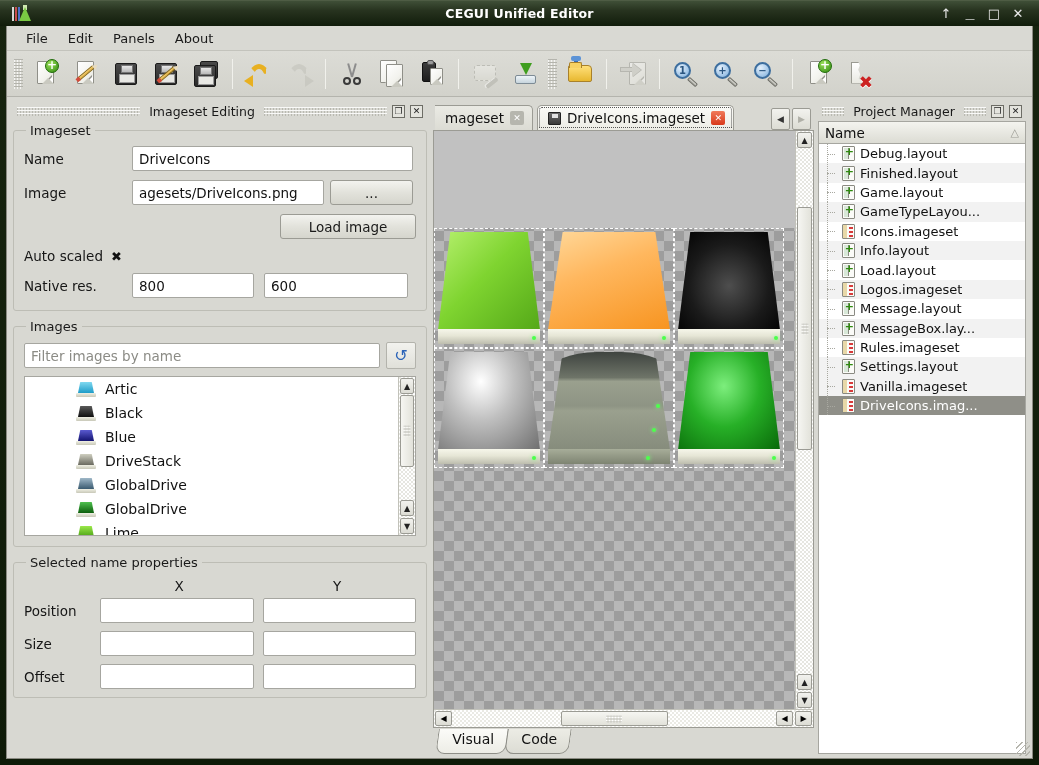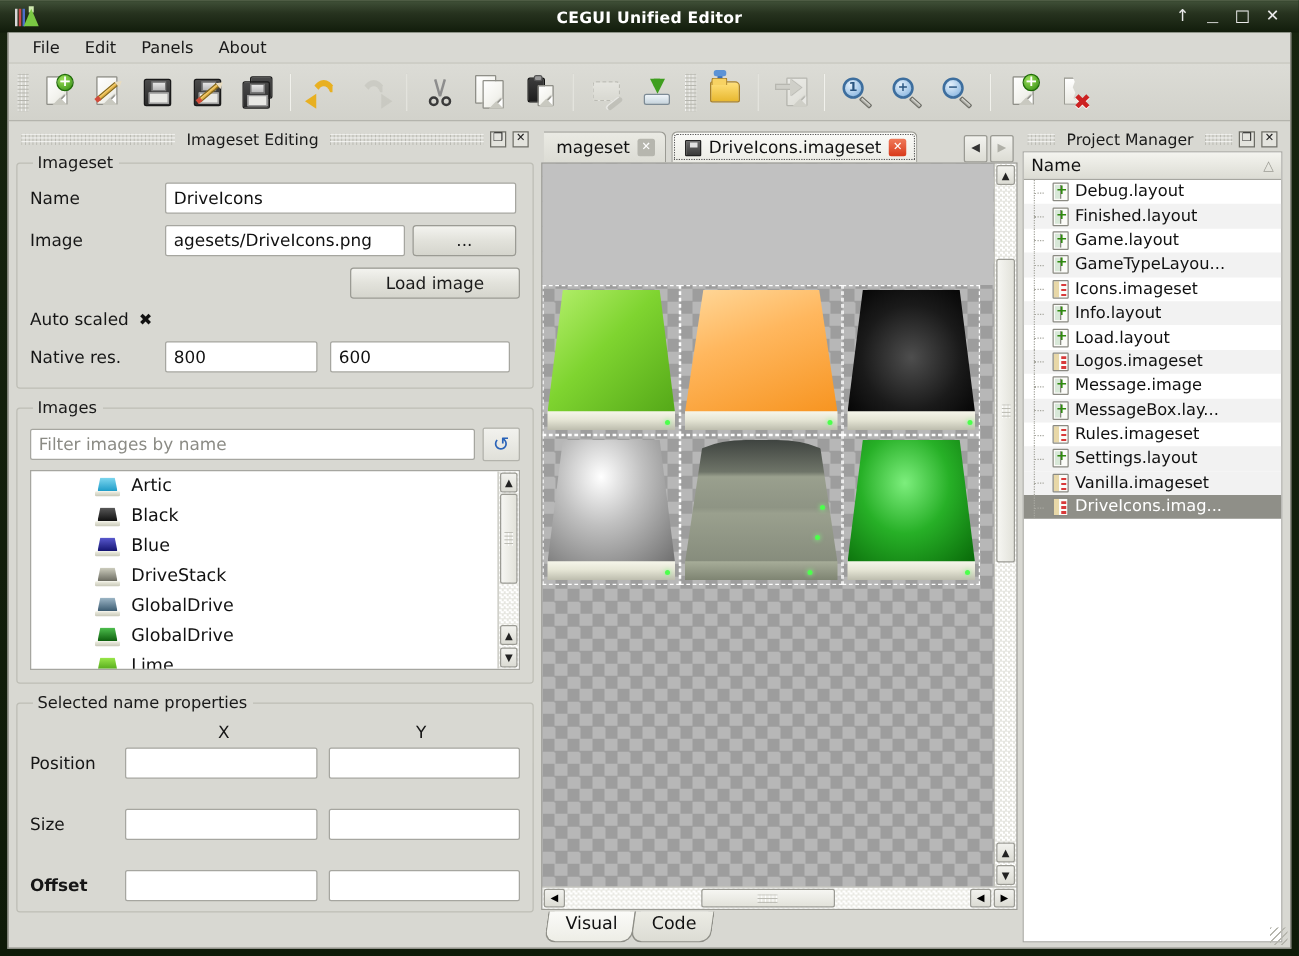--- a/index.html
+++ b/index.html
@@ -466,21 +466,21 @@
     background-size: 3px 3px;
   }
   .sb-track { flex: 1 1 auto; }
 
   
   .prop-head { display: flex; margin: 0 0 4px 0; }
   .prop-head .sp { width: 76px; flex: 0 0 auto; }
   .prop-head .ch {
     flex: 1 1 0; text-align: center; font-size: 13.5px; color: #161616;
   }
-  .prop-row { display: flex; align-items: center; gap: 9px; margin-bottom: 24px; }
+  .prop-row { display: flex; align-items: center; gap: 9px; margin-bottom: 8px; }
   .prop-row .plabel { width: 67px; flex: 0 0 auto; font-size: 13.5px; color: #161616; }
   .prop-row .tinput { flex: 1 1 0; }
 
   
   #center {
     flex: 1 1 auto; display: flex; flex-direction: column;
     padding: 4px 2px 4px 2px; min-width: 0;
   }
   #tab-strip {
     display: flex; align-items: flex-end; height: 28px; gap: 4px;
@@ -998,21 +998,21 @@
             <div class="prop-row">
               <div class="plabel">Position</div>
               <div class="tinput"></div>
               <div class="tinput"></div>
             </div>
             <div class="prop-row">
               <div class="plabel">Size</div>
               <div class="tinput"></div>
               <div class="tinput"></div>
             </div>
-            <div class="prop-row" style="margin-bottom:0;font-weight:bold;">
+            <div class="prop-row" style="margin-bottom:0;">
               <div class="plabel">Offset</div>
               <div class="tinput"></div>
               <div class="tinput"></div>
             </div>
           </fieldset>
 
         </div>
       </div>
 
       <div id="center">
@@ -1187,21 +1187,21 @@
                 <span class="tree-icon">
                   <span class="ic-imageset"></span>
                 </span>
                 <span class="tree-label">Logos.imageset</span>
               </div>
               <div class="tree-row">
                 <span class="tree-connector"></span>
                 <span class="tree-icon">
                   <span class="ic-layout"></span>
                 </span>
-                <span class="tree-label">Message.image</span>
+                <span class="tree-label">Message.layout</span>
               </div>
               <div class="tree-row alt">
                 <span class="tree-connector"></span>
                 <span class="tree-icon">
                   <span class="ic-layout"></span>
                 </span>
                 <span class="tree-label">MessageBox.lay...</span>
               </div>
               <div class="tree-row">
                 <span class="tree-connector"></span>

